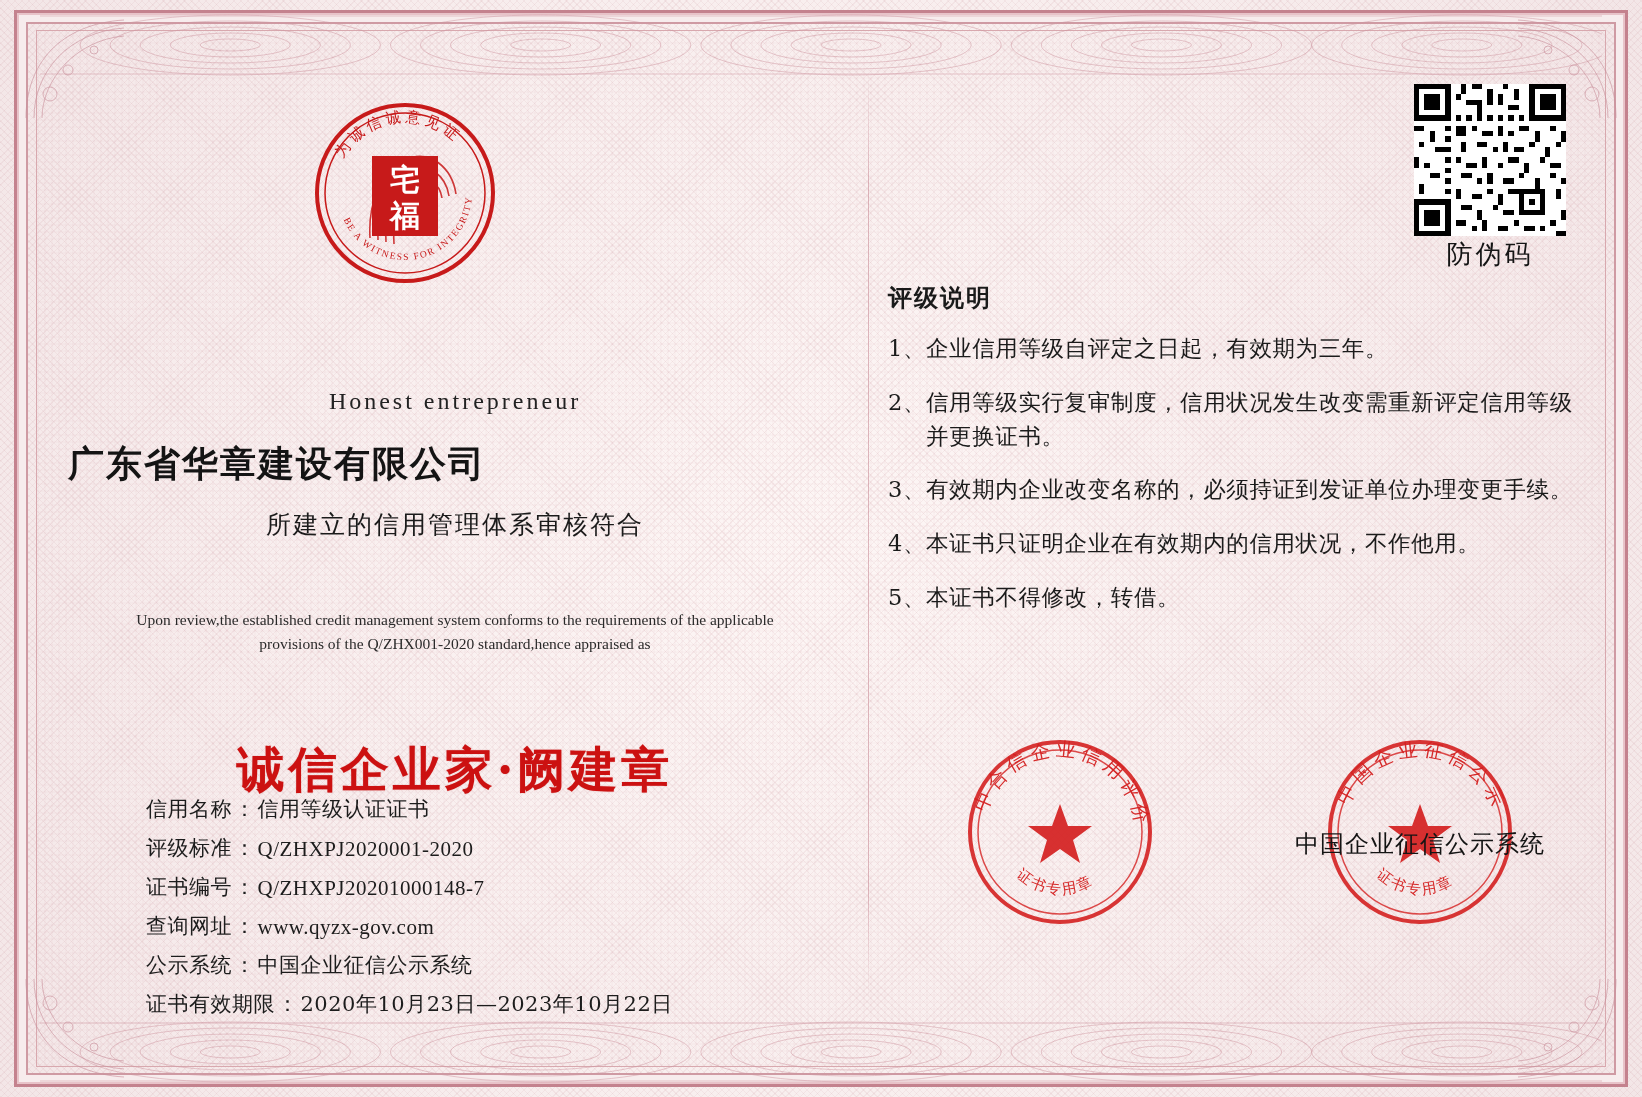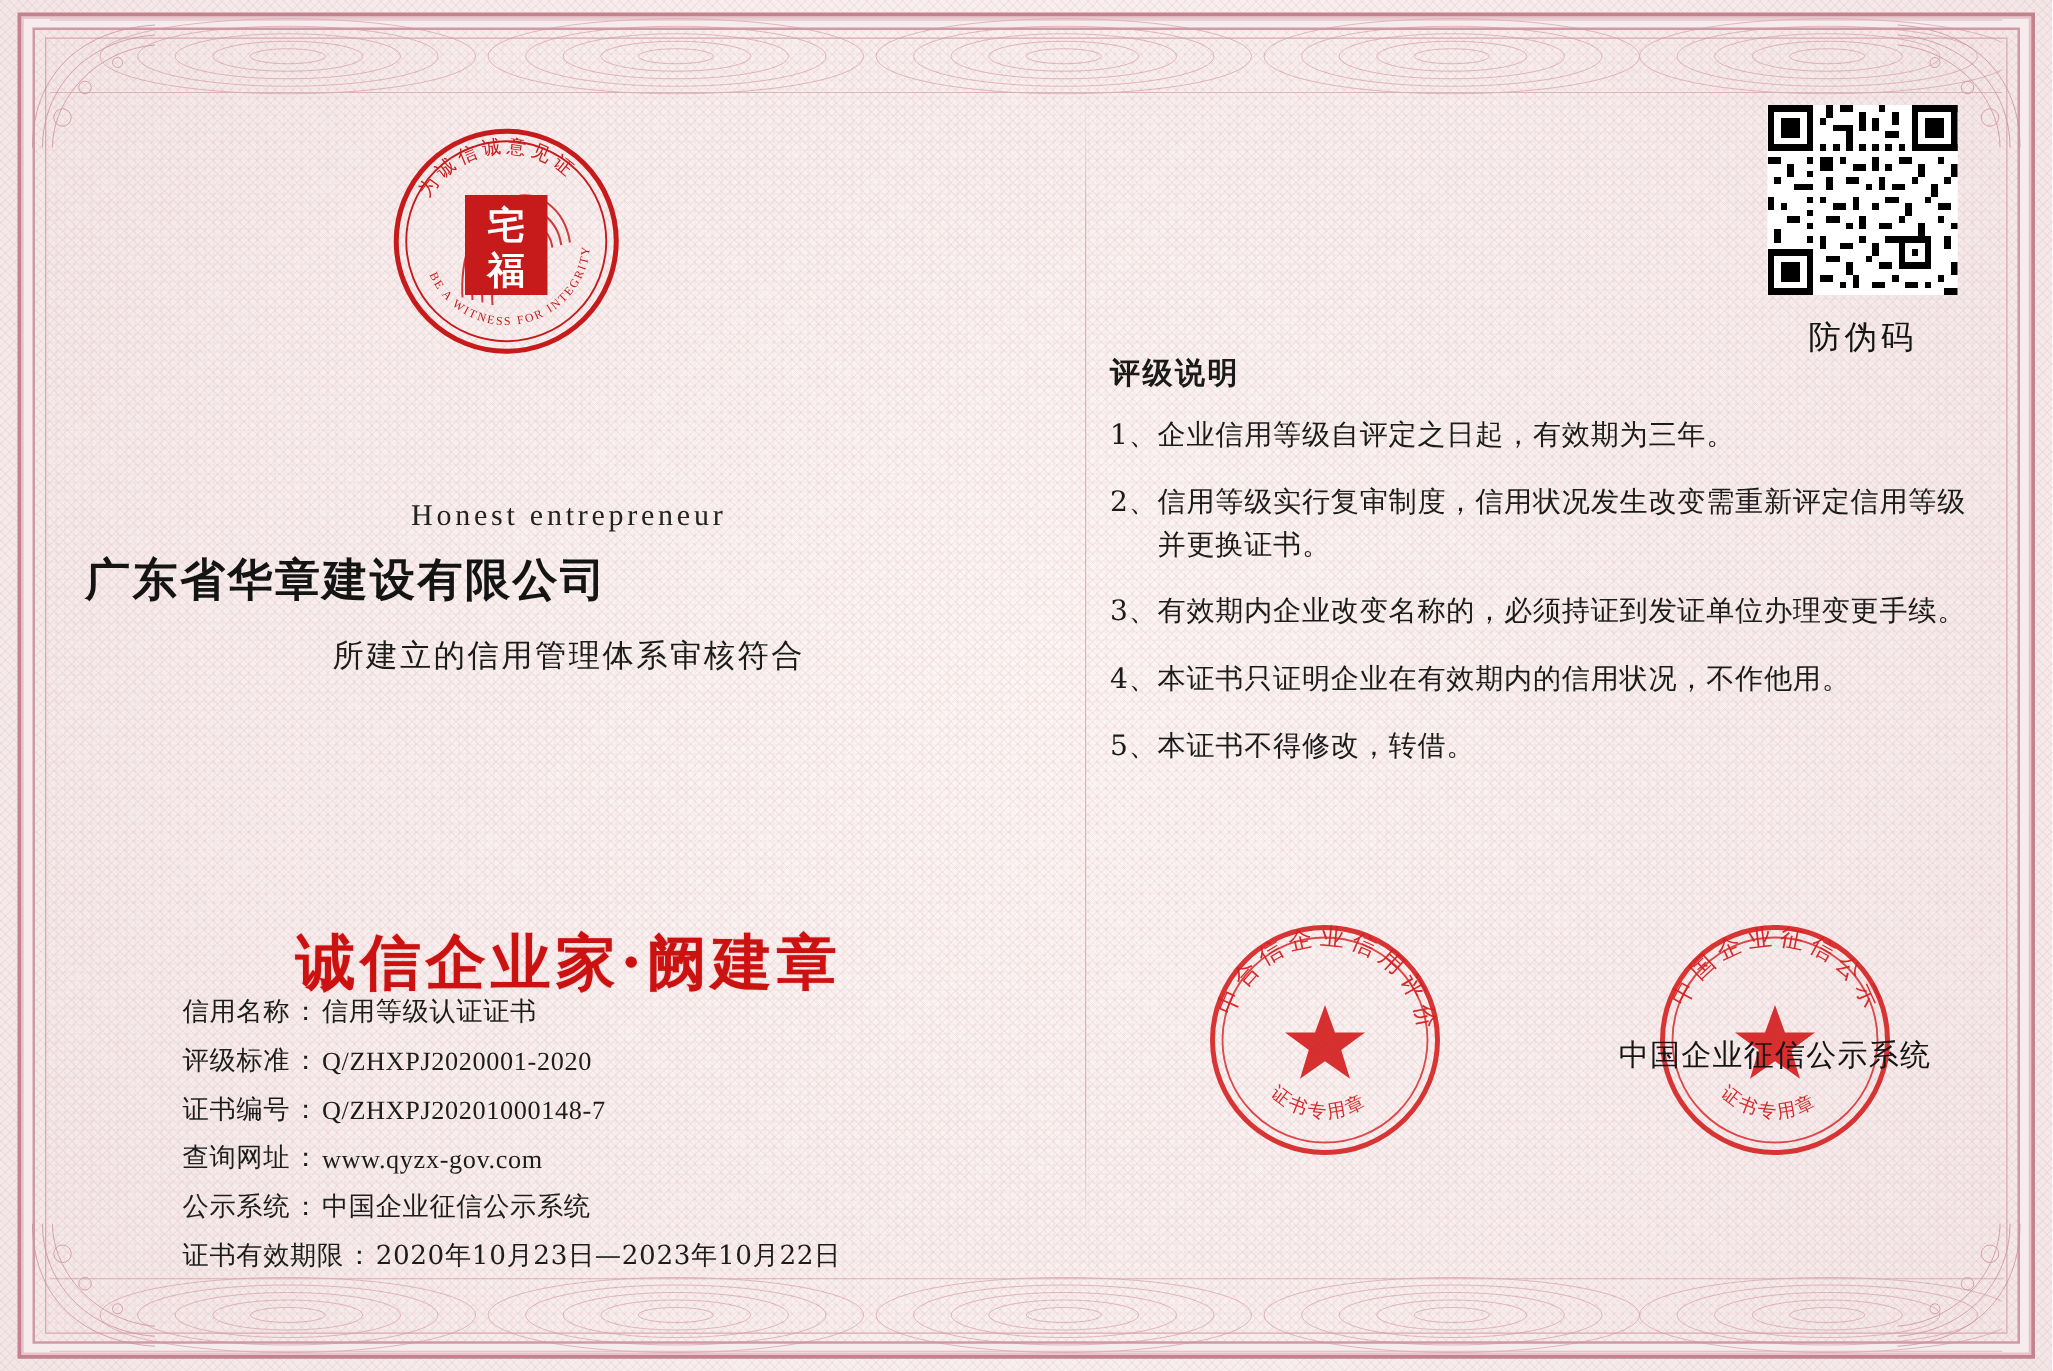--- a/index.html
+++ b/index.html
@@ -105,21 +105,20 @@
   }
   .title-en {
     position: absolute;
     left: 0; right: 0;
     top: 318px;
     text-align: center;
     font-family: "Liberation Serif", serif;
     font-size: 24px;
     letter-spacing: 3px;
     color: #222;
-    margin-top: 12px;
   }
 
   .company {
     position: absolute;
     left: 0;
     top: 370px;
     width: 790px;
     text-align: left;
     padding-left: 8px;
     font-family: "DejaVu Serif", serif;
@@ -211,21 +210,21 @@
     width: 160px;
   }
   .qr {
     width: 152px;
     height: 152px;
     display: block;
     margin: 0 auto;
     background: #fff;
   }
   .qr-caption {
-    margin-top: 16px;
+    margin-top: 1px;
     text-align: center;
     font-family: "DejaVu Serif", serif;
     font-size: 26px;
     letter-spacing: 3px;
     color: #151515;
   }
 
   .notes-title {
     position: absolute;
     left: 8px;
@@ -456,20 +455,21 @@
           <textPath href="#ringBot" startOffset="13%">BE A WITNESS FOR INTEGRITY</textPath>
         </text>
       </svg>
     </div>
 
     <div class="title-en">Honest entrepreneur</div>
 
     <div class="company">广东省华章建设有限公司</div>
 
     <div class="conform1">所建立的信用管理体系审核符合</div>
+    <div class="conform-en">Upon review,the established credit management system conforms to the requirements of the applicable provisions of the Q/ZHX001-2020 standard,hence appraised as</div>
 
     <div class="grade-red">诚信企业家·阙建章</div>
 
     <div class="meta-list">
       <div class="meta-row">
         <span class="meta-label">信用名称</span>
         <span class="meta-sep">：</span>
         <span class="meta-value">信用等级认证证书</span>
       </div>
       <div class="meta-row">

